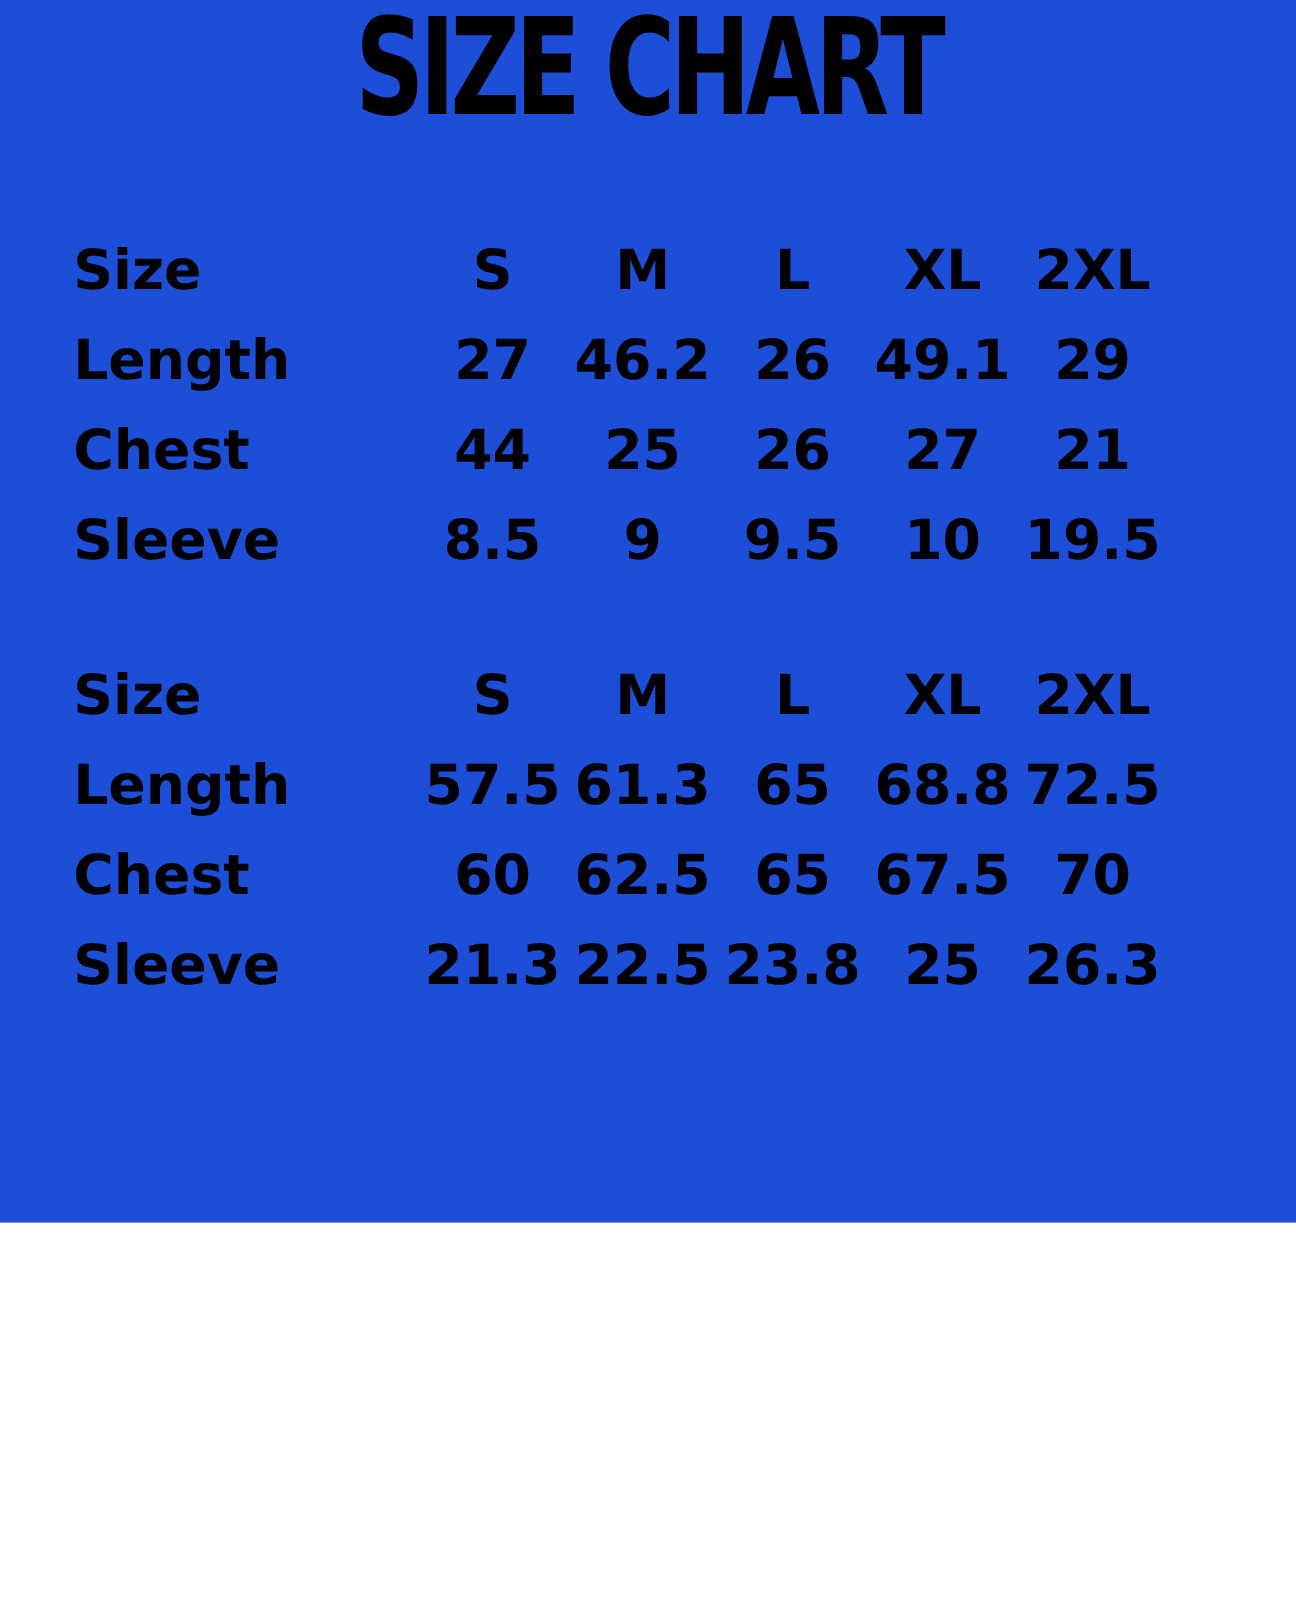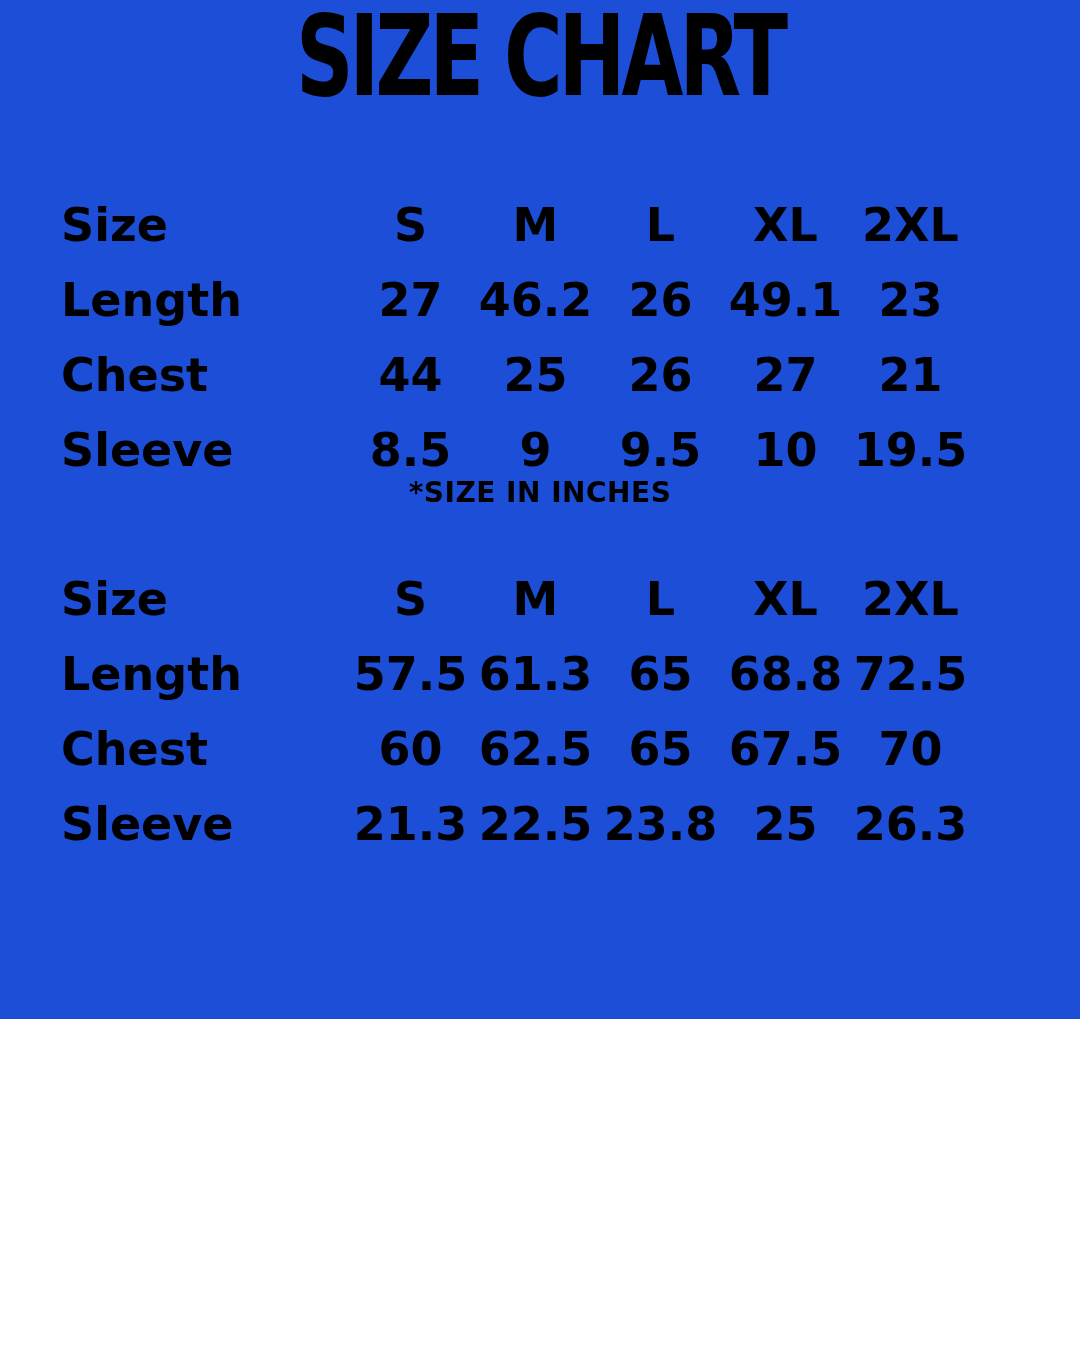--- a/index.html
+++ b/index.html
@@ -83,39 +83,38 @@
       <div class="cell">L</div>
       <div class="cell">XL</div>
       <div class="cell">2XL</div>
     </div>
     <div class="row">
       <div class="cell label">Length</div>
       <div class="cell">27</div>
       <div class="cell">46.2</div>
       <div class="cell">26</div>
       <div class="cell">49.1</div>
-      <div class="cell">23</div>
+      <div class="cell">29</div>
     </div>
     <div class="row">
       <div class="cell label">Chest</div>
       <div class="cell">44</div>
       <div class="cell">25</div>
       <div class="cell">26</div>
       <div class="cell">27</div>
       <div class="cell">21</div>
     </div>
     <div class="row">
       <div class="cell label">Sleeve</div>
       <div class="cell">8.5</div>
       <div class="cell">9</div>
       <div class="cell">9.5</div>
       <div class="cell">10</div>
       <div class="cell">19.5</div>
     </div>
-    <div class="note">*SIZE IN INCHES</div>
   </section>
 
   <section class="size-table cm">
     <div class="row">
       <div class="cell label">Size</div>
       <div class="cell">S</div>
       <div class="cell">M</div>
       <div class="cell">L</div>
       <div class="cell">XL</div>
       <div class="cell">2XL</div>

